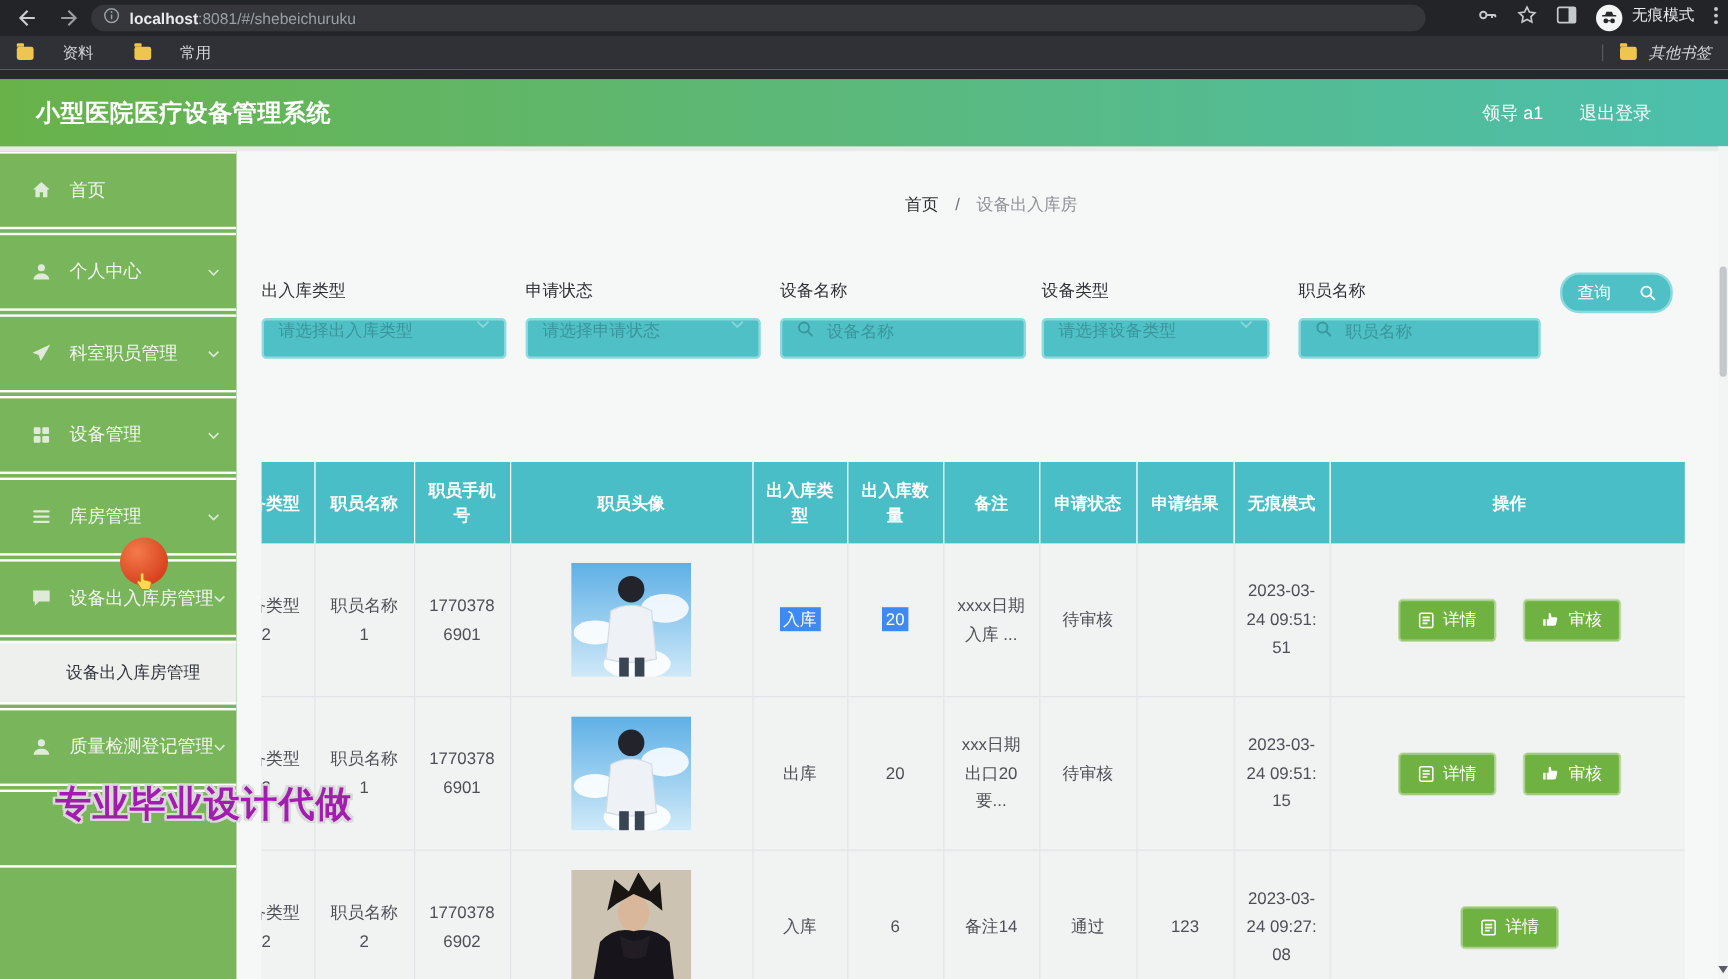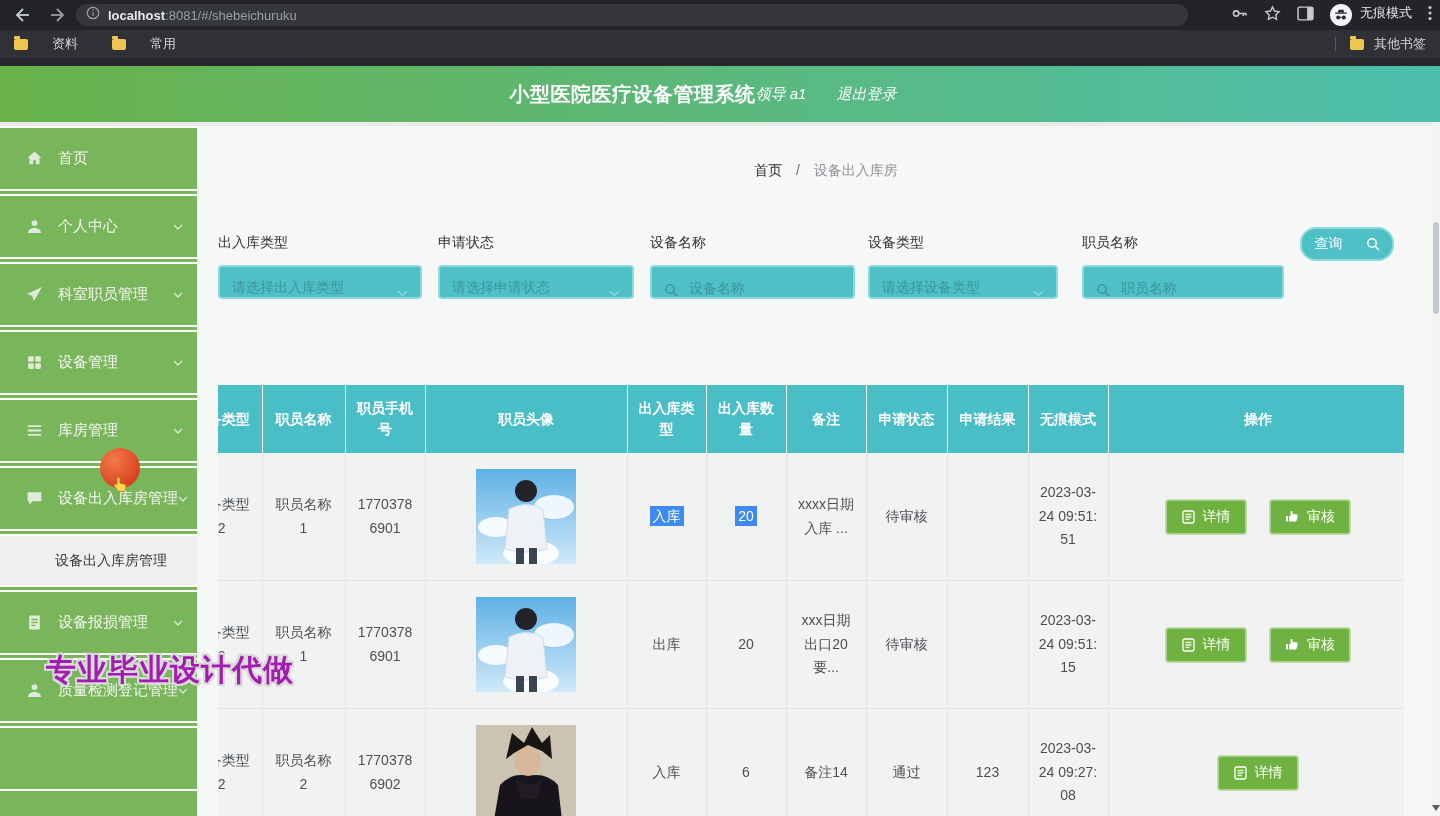--- a/index.html
+++ b/index.html
@@ -17,46 +17,46 @@
   .url-path{color:#9aa0a6;}
   .toolbar-right{position:absolute;right:8px;top:0;height:30px;display:flex;align-items:center;gap:16px;}
   .incog{display:flex;align-items:flex-start;gap:8px;}
   .incog-circle{width:22px;height:22px;border-radius:50%;background:#f3f4f5;display:flex;align-items:center;justify-content:center;}
   .incog-label{color:#e8eaed;font-size:13px;}
   .bookmarks{position:absolute;top:30px;left:0;right:0;height:28px;background:#2f3136;display:flex;align-items:center;padding:0 14px;box-sizing:border-box;z-index:10;}
   .bm-item{display:flex;align-items:center;gap:24px;margin-right:34px;cursor:pointer;}
   .bm-label{font-size:13px;color:#d2d4d7;}
   .folder{width:14px;height:11px;background:#eec54e;border-radius:2px;position:relative;display:inline-block;}
   .folder::before{content:'';position:absolute;top:-3px;left:0;width:6px;height:3px;background:#eec54e;border-radius:1px 1px 0 0;}
-  .bm-right{margin-left:auto;display:flex;align-items:center;gap:10px;}
+  .bm-right{margin-left:auto;display:flex;align-items:center;gap:10px;font-style:italic;}
   .bm-sep{width:1px;height:14px;background:#55585c;margin-right:4px;}
   .chrome-strip{position:absolute;top:58px;left:0;right:0;height:8px;background:#27282b;z-index:10;}
   
-  .app-header{position:absolute;top:66px;left:0;right:0;height:56px;background:linear-gradient(90deg,#69b24a,#4cbfad);display:flex;align-items:center;justify-content:center;padding:0 64px 0 30px;box-sizing:border-box;z-index:9;}
+  .app-header{position:absolute;top:66px;left:0;right:0;height:56px;background:linear-gradient(90deg,#69b24a,#4cbfad);display:flex;align-items:center;justify-content:space-between;padding:0 64px 0 30px;box-sizing:border-box;z-index:9;}
   .app-title{color:#fff;font-size:20px;font-weight:bold;letter-spacing:.5px;}
   .header-right{display:flex;gap:30px;color:#fff;font-size:15px;}
-  .header-right span{cursor:pointer;font-style:italic;}
+  .header-right span{cursor:pointer;}
   .under-strip{position:absolute;top:122px;left:0;right:0;height:4px;background:#e9ebe9;z-index:8;}
   
   .sidebar{position:absolute;left:0;top:126px;width:197px;height:690px;background:#79b55b;z-index:5;overflow:hidden;}
   .side-item{box-sizing:border-box;height:65px;margin-bottom:3px;background:#79b55b;border-top:2px solid #fff;border-bottom:2px solid #fff;display:flex;align-items:center;padding:0 14px 0 26px;color:#f4f7f1;font-size:15px;cursor:pointer;}
   .side-item .micon{width:17px;height:17px;margin-right:15px;flex:0 0 auto;opacity:.88;}
   .side-item .lbl{white-space:nowrap;}
   .chev{margin-left:auto;opacity:.85;flex:0 0 auto;}
   .submenu{box-sizing:border-box;height:53px;margin-bottom:3px;background:#eef0ee;border-top:2px solid #fff;border-bottom:2px solid #fff;color:#30343a;font-size:14px;display:flex;align-items:center;padding-left:55px;cursor:pointer;}
   
   .content{position:absolute;left:197px;top:122px;width:1235px;height:694px;background:#f6f7f7;overflow:hidden;z-index:4;}
   .breadcrumb{margin-top:40px;text-align:center;font-size:14px;padding-left:23px;}
   .bc-home{color:#303134;cursor:pointer;}
   .bc-sep{color:#6f7276;margin:0 10px;}
   .bc-cur{color:#8e9196;}
   .filters{position:absolute;left:0;top:112px;width:100%;height:95px;}
   .fgroup{position:absolute;top:0;}
   .flabel{font-size:14px;color:#2f3237;margin-bottom:13px;}
-  .fbox{box-sizing:border-box;height:34px;background:#4fc0c6;border:2px solid #8cdade;border-radius:4px;display:flex;align-items:flex-end;padding:0 12px;cursor:pointer;}
+  .fbox{box-sizing:border-box;height:34px;background:#4fc0c6;border:2px solid #8cdade;border-radius:4px;display:flex;align-items:flex-start;padding:0 12px;cursor:pointer;}
   .fbox .ph{flex:1;font-size:14px;color:#3a969c;}
   .fbox input{flex:1;background:transparent;border:none;outline:none;font-size:14px;color:#2f7d84;min-width:0;font-family:inherit;margin-left:9px;}
   .fbox input::placeholder{color:#3a969c;opacity:1;}
   .query-btn{position:absolute;right:38px;top:-7px;box-sizing:border-box;height:34px;width:94px;background:#4fc0c6;border:2px solid #8cdade;border-radius:16px;color:#fff;font-size:14px;display:flex;align-items:center;justify-content:center;gap:23px;cursor:pointer;}
   
   .table-wrap{position:absolute;left:21px;top:263px;width:1186px;height:431px;overflow:hidden;}
   table{border-collapse:collapse;table-layout:fixed;width:1226px;margin-left:-36px;background:#f1f2f2;}
   th{height:68px;background:#4abec7;color:#fff;font-size:14px;font-weight:bold;border-right:1px solid #fff;padding:0 8px;line-height:1.5;word-break:break-all;}
   td{height:127px;border-right:1px solid #e2e5e7;border-bottom:1px solid #e2e5e7;text-align:center;font-size:14px;color:#4c5056;padding:0 10px;line-height:1.7;word-break:break-all;vertical-align:middle;background:#f1f2f2;}
   .avatar-svg{display:block;margin:0 auto;}
@@ -232,32 +232,20 @@
     <svg class="chev" width="10" height="6">
         <polyline points="1,1 5,5 9,1" fill="none" stroke="rgba(255,255,255,.85)" stroke-width="1.4"></polyline>
       </svg>
   </div>
 
   <div class="submenu">
     <span>设备出入库房管理</span>
   </div>
 
 
-  <div class="side-item">
-    <svg class="micon" viewBox="0 0 16 16">
-        <rect x="3" y="1.5" width="10" height="13" rx="1" fill="#eef3ea"></rect>
-        <rect x="5" y="4.5" width="6" height="1.3" fill="#79b55b"></rect>
-        <rect x="5" y="7.3" width="6" height="1.3" fill="#79b55b"></rect>
-        <rect x="5" y="10.1" width="4" height="1.3" fill="#79b55b"></rect>
-      </svg>
-    <span class="lbl">设备报损管理</span>
-    <svg class="chev" width="10" height="6">
-        <polyline points="1,1 5,5 9,1" fill="none" stroke="rgba(255,255,255,.85)" stroke-width="1.4"></polyline>
-      </svg>
-  </div>
 
   <div class="side-item">
     <svg class="micon" viewBox="0 0 16 16" fill="#eef3ea">
         <circle cx="8" cy="4.8" r="2.8"></circle>
         <path d="M1.8 14c.4-3.2 3-4.6 6.2-4.6s5.8 1.4 6.2 4.6z"></path>
       </svg>
     <span class="lbl">质量检测登记管理</span>
     <svg class="chev" width="10" height="6">
         <polyline points="1,1 5,5 9,1" fill="none" stroke="rgba(255,255,255,.85)" stroke-width="1.4"></polyline>
       </svg>

